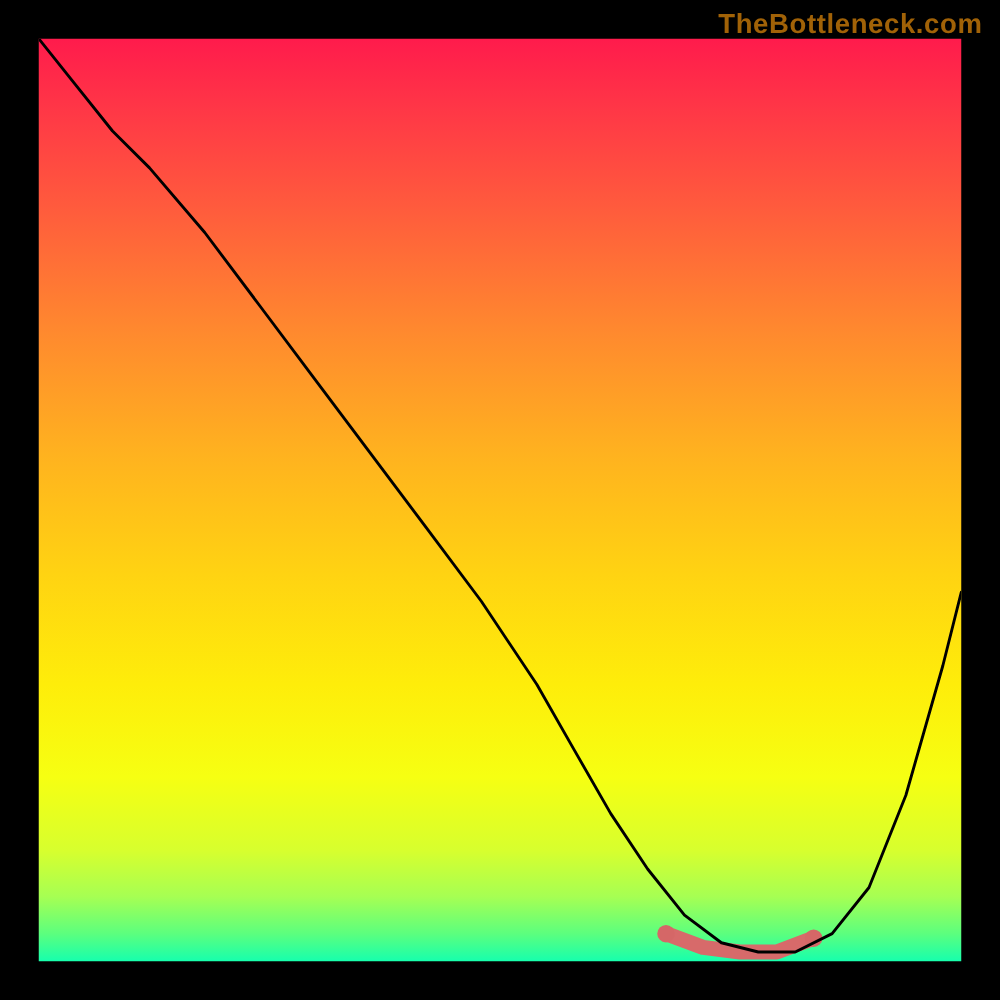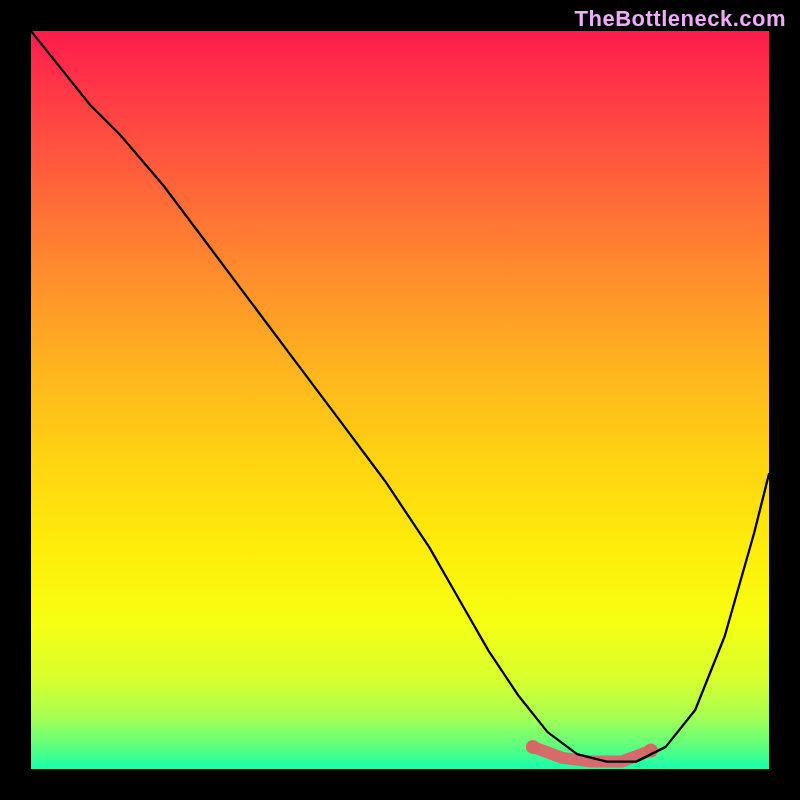--- a/index.html
+++ b/index.html
@@ -10,21 +10,21 @@
     height: 800px;
     background: #000;
   }
   .watermark {
     position: absolute;
     top: 6px;
     right: 14px;
     font-family: Arial, Helvetica, sans-serif;
     font-size: 22px;
     font-weight: bold;
-    color: #f0abfc;
+    color: #a16207;
     letter-spacing: 0.5px;
     z-index: 5;
   }
   .plot {
     position: absolute;
     left: 31px;
     top: 31px;
     width: 738px;
     height: 738px;
   }

